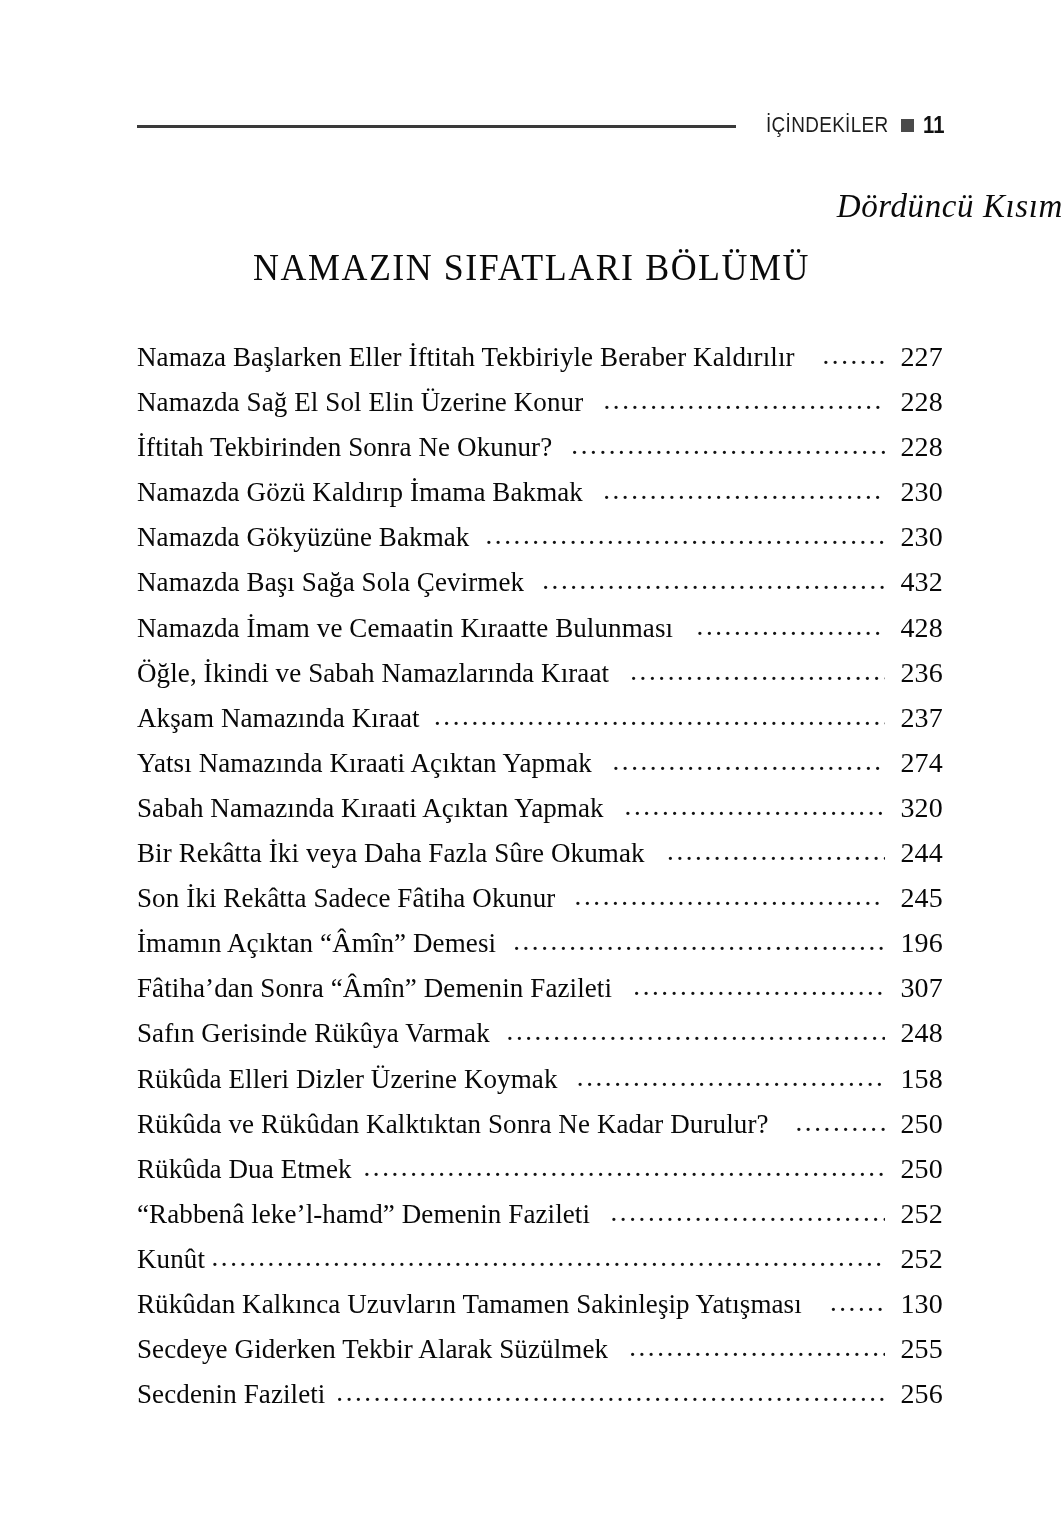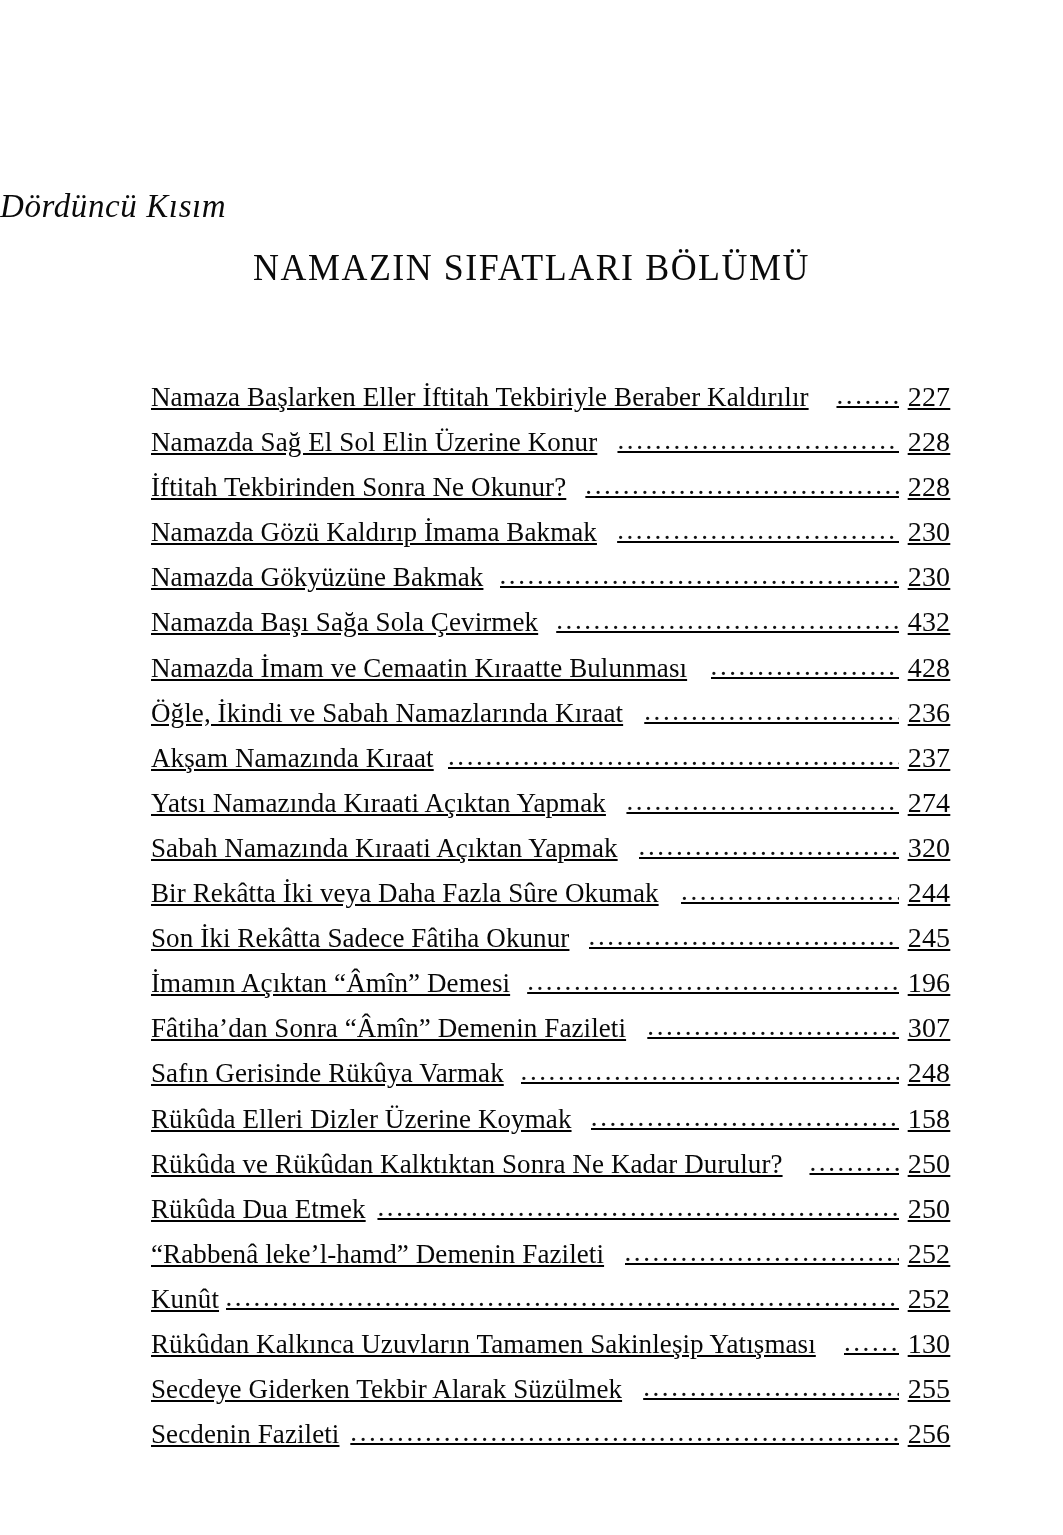--- a/index.html
+++ b/index.html
@@ -71,21 +71,21 @@
     transform-origin: left center;
     white-space: nowrap;
   }
 
   
   .part-title {
     position: absolute;
     left: 0;
     top: 188px;
     width: 1063px;
-    text-align: left;
+    text-align: right;
     font-family: "Liberation Serif", "DejaVu Serif", serif;
     font-style: italic;
     font-size: 33px;
     letter-spacing: 0.6px;
     color: #0a0a0a;
     font-weight: 400;
   }
   .section-title {
     position: absolute;
     left: 0;
@@ -96,24 +96,23 @@
     font-size: 37px;
     letter-spacing: 1.6px;
     color: #0a0a0a;
     font-weight: 400;
     transform: scaleX(0.97);
   }
 
   
   .toc {
     position: absolute;
-    left: 151px;
+    left: 137px;
     top: 334px;
     width: 806px;
-    text-decoration: underline;
   }
   .toc-entry {
     display: flex;
     align-items: baseline;
     width: 100%;
     height: 45.1px;
     font-size: 28px;
     line-height: 45.1px;
     color: #080808;
     letter-spacing: 0.1px;
@@ -130,32 +129,37 @@
     white-space: nowrap;
     margin: 0 2px 0 4px;
     letter-spacing: 2.6px;
     font-size: 27px;
     position: relative;
     top: -2px;
     color: #101010;
   }
   .toc-page {
     flex: 0 0 auto;
-    text-align: center;
+    text-align: right;
     min-width: 56px;
     white-space: nowrap;
     letter-spacing: 0.2px;
-    margin-top: 40px;
   }
 </style>
 </head>
 <body>
 
 <div class="page">
 
+  <div class="running-header">
+    <div class="header-rule"></div>
+    <div class="header-label">İÇİNDEKİLER</div>
+    <div class="header-square"></div>
+    <div class="header-pageno">11</div>
+  </div>
 
   <div class="part-title">Dördüncü Kısım</div>
   <div class="section-title">NAMAZIN SIFATLARI BÖLÜMÜ</div>
 
   <div class="toc">
       <div class="toc-entry">
         <span class="toc-title">Namaza Başlarken Eller İftitah Tekbiriyle Beraber Kaldırılır</span>
         <span class="toc-leader">...........................................................................................................................................</span>
         <span class="toc-page">227</span>
       </div>

